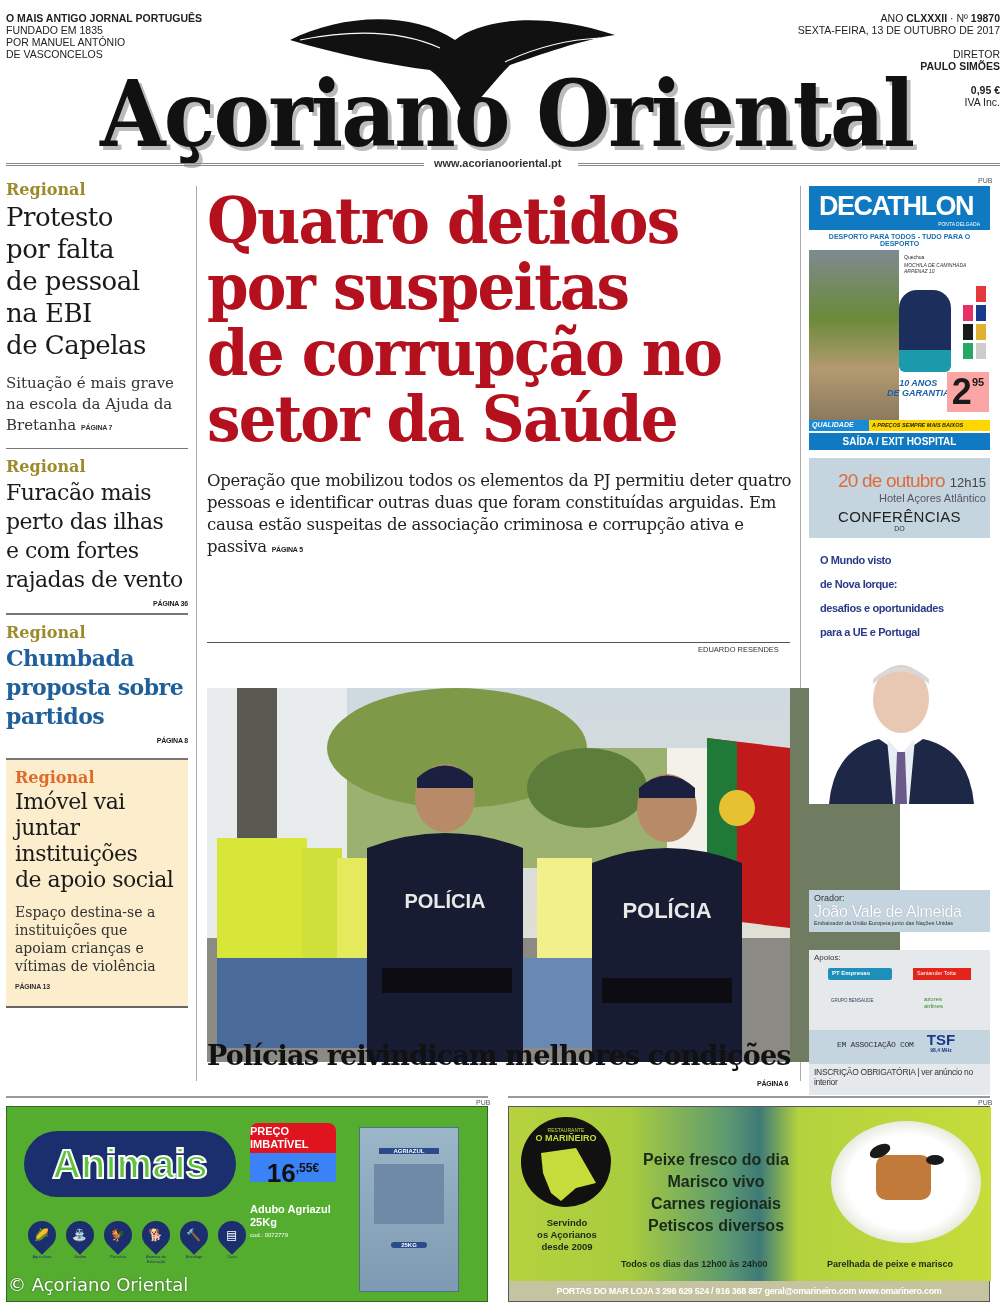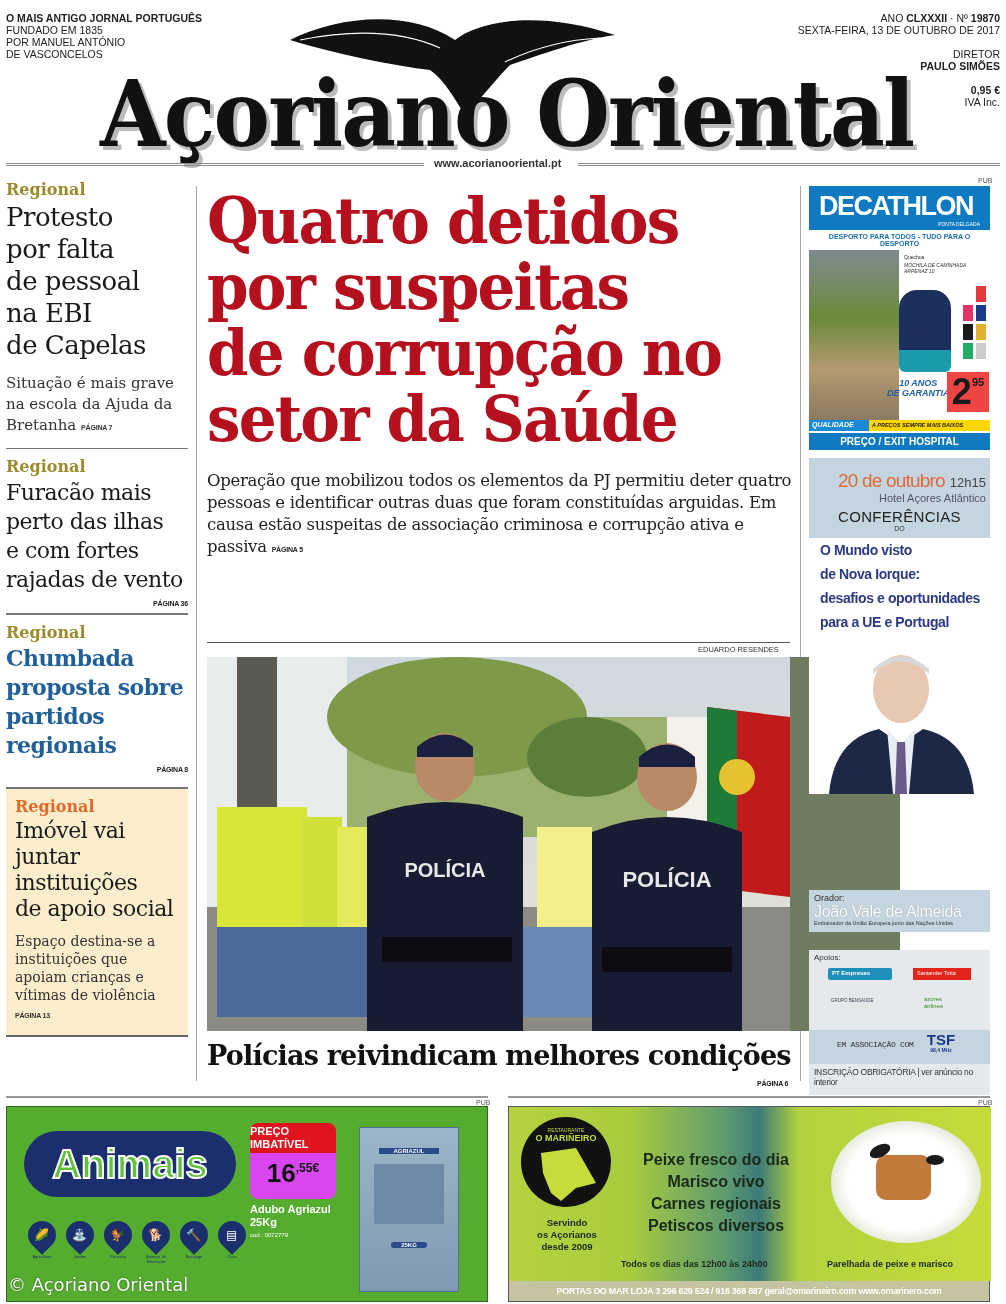--- a/index.html
+++ b/index.html
@@ -29,33 +29,33 @@
 .hr{height:1px;background:#777;margin:10px 0 8px}
 .vline{left:196px;top:186px;width:1px;height:895px;background:#aaa}
 .vline2{left:800px;top:186px;width:1px;height:895px;background:#aaa}
 .featurebox{background:#fcedcc;padding:8px 9px 10px;border-bottom:2px solid #666}
 
 .main{left:207px;top:188px;width:585px}
 .mainhead{font-size:64px;line-height:66px;color:#b5101e;font-weight:bold;letter-spacing:-2px;transform:scaleX(0.93);transform-origin:left}
 .maindek{font-size:16.5px;line-height:22px;color:#222;margin-top:18px;letter-spacing:-0.3px}
 .mainrule{left:207px;top:642px;width:583px;height:1px;background:#555}
 .credit{left:698px;top:645px;font-size:7.5px;color:#333}
-.photo{left:207px;top:657px;width:693px;height:374px;overflow:hidden;background:#6f7c62}
+.photo{left:207px;top:688px;width:693px;height:374px;overflow:hidden;background:#6f7c62}
 .subhead{left:207px;top:1040px;font-size:27px;font-weight:bold;letter-spacing:-0.8px;color:#111}
 .subpag{left:757px;top:1080px}
 
 .pub{font-family:"Liberation Sans",sans-serif;font-size:7px;color:#555}
 .deca{left:809px;top:186px;width:181px;height:255px;background:#fff}
 .conf{left:809px;top:458px;width:181px}
 .confband{background:#c4d5df;padding:12px 4px 6px;text-align:right}
 .confdate{font-family:"Liberation Sans",sans-serif;font-size:19px;color:#e06a3a;letter-spacing:-0.8px}
 .conftime{font-family:"Liberation Sans",sans-serif;font-size:13px;color:#444}
 .confhotel{font-family:"Liberation Sans",sans-serif;font-size:11px;color:#556}
 .conftitle{font-family:"Liberation Sans",sans-serif;font-size:15px;text-align:center;color:#222;letter-spacing:0.3px;margin-top:4px}
-.mundo{font-family:"Liberation Sans",sans-serif;font-size:14px;line-height:24px;color:#2a3a86;font-weight:bold;letter-spacing:-0.4px;padding-left:11px;}
+.mundo{font-family:"Liberation Sans",sans-serif;font-size:11px;line-height:24px;color:#2a3a86;font-weight:bold;letter-spacing:-0.4px;padding-left:11px;margin-top:10px}
 .orador{left:809px;top:890px;width:181px;background:#c4d5df;padding:3px 5px 6px}
 .apoios{left:809px;top:950px;width:181px;height:80px;background:#e6e9ec;padding:3px 5px}
 .assoc{left:809px;top:1030px;width:181px;height:34px;background:#c4d5df}
 .inscr{left:809px;top:1064px;width:181px;height:31px;background:#e6e9ec;font-family:"Liberation Sans",sans-serif;font-size:8.5px;color:#333;padding:3px 5px;letter-spacing:-0.3px}
 
 .botrule{top:1096px;height:2px;background:#999}
 .agri{left:6px;top:1106px;width:482px;height:196px;background:#55ad2f;border:1px solid #2d6a1a}
 .mari{left:508px;top:1106px;width:482px;height:196px;background:#9bc63b;border:1px solid #556}
 .watermark{left:8px;top:1274px;font-family:"DejaVu Sans",sans-serif;font-size:18px;color:#fff;text-shadow:0 0 2px rgba(0,0,0,.5)}
 </style>
@@ -135,21 +135,20 @@
     <div class="pag pagr">PÁGINA 36</div>
   </div>
   <div class="hr" style="margin-top:6px;height:2px"></div>
 
   <div>
     <div class="section">Regional</div>
     <div class="lhead" style="font-size:22px;line-height:29px;color:#1f5f9a;font-weight:bold">
       <div>Chumbada</div>
       <div>proposta sobre</div>
       <div>partidos</div>
-      <div>regionais</div>
     </div>
     <div class="pag pagr">PÁGINA 8</div>
   </div>
   <div class="hr" style="margin-top:14px;margin-bottom:0;height:2px"></div>
 
   <div class="featurebox">
     <div class="section" style="color:#e06a2a">Regional</div>
     <div class="lhead" style="font-size:22px;line-height:26px">
       <div>Imóvel vai</div>
       <div>juntar</div>
@@ -246,29 +245,29 @@
         <span style="height:16px;background:#1a3a8a"></span>
       <span style="height:16px;background:#1a1a1a"></span>
         <span style="height:16px;background:#e0b030"></span>
       <span style="height:16px;background:#22aa66"></span>
         <span style="height:16px;background:#ccc"></span>
     </div>
     <div class="sans" style="position:absolute;left:78px;top:128px;font-size:9px;font-weight:bold;font-style:italic;color:#1a5fa8;text-align:center;line-height:10px">
       <div>10 ANOS</div>
       <div>DE GARANTIA</div>
     </div>
-    <div style="position:absolute;left:138px;top:122px;width:42px;height:40px;background:#ef4444;text-align:center">
+    <div style="position:absolute;left:138px;top:122px;width:42px;height:40px;background:#fca5a5;text-align:center">
       <span class="sans" style="font-size:36px;font-weight:bold;line-height:40px">2</span><span class="sans" style="font-size:11px;font-weight:bold;vertical-align:top;position:relative;top:4px">95</span>
     </div>
   </div>
   <div style="display:flex;height:11px">
     <div class="sans" style="background:#1a8ad6;color:#fff;font-size:7px;font-weight:bold;font-style:italic;padding:1px 3px;width:60px">QUALIDADE</div>
     <div class="sans" style="background:#ffd700;color:#222;font-size:5.5px;font-weight:bold;font-style:italic;padding:2px 3px;flex:1">A PREÇOS SEMPRE MAIS BAIXOS</div>
   </div>
-  <div class="sans" style="background:#0f7ac2;color:#fff;font-size:10px;font-weight:bold;text-align:center;padding:3px 0;margin-top:2px">PREÇO / EXIT HOSPITAL</div>
+  <div class="sans" style="background:#0f7ac2;color:#fff;font-size:10px;font-weight:bold;text-align:center;padding:3px 0;margin-top:2px">SAÍDA / EXIT HOSPITAL</div>
 </div>
 
 <div class="abs conf">
   <div class="confband">
     <span class="confdate">20 de outubro</span>
     <span class="conftime">12h15</span>
     <div class="confhotel">Hotel Açores Atlântico</div>
     <div class="conftitle">CONFERÊNCIAS</div>
     <div class="sans" style="font-size:7px;text-align:center;color:#333">DO</div>
   </div>
@@ -320,21 +319,21 @@
 
 <div class="abs agri">
   <div style="position:absolute;left:17px;top:24px;width:212px;height:66px;background:#1b2f6e;border-radius:33px;text-align:center">
     <span class="sans" style="font-size:40px;font-weight:bold;color:#5ec23a;line-height:66px;-webkit-text-stroke:2px #fff">Animais</span>
   </div>
   <div style="position:absolute;left:243px;top:16px;width:86px;height:76px;border-radius:8px;overflow:hidden">
     <div class="sans" style="background:#e0141e;height:30px;color:#fff;font-weight:bold;font-size:11px;text-align:left;line-height:13px;padding-top:2px">
       <div>PREÇO</div>
       <div>IMBATÍVEL</div>
     </div>
-    <div class="sans" style="background:#d946ef;height:46px;text-align:center;font-weight:bold;color:#111">
+    <div class="sans" style="background:#3b82f6;height:29px;text-align:center;font-weight:bold;color:#111">
       <span style="font-size:26px;line-height:40px">16</span><span style="font-size:12px;vertical-align:top;position:relative;top:8px">,55€</span>
     </div>
   </div>
   <div class="sans" style="position:absolute;left:243px;top:96px;color:#fff;font-weight:bold;font-size:11px;line-height:13px">
     <div>Adubo Agriazul</div>
     <div>25Kg</div>
     <div style="font-size:6px;font-weight:normal">cod.: 0072779</div>
   </div>
   <div style="position:absolute;left:352px;top:20px;width:100px;height:165px;background:linear-gradient(#9bb6c8,#7e9ab2);border:1px solid #546e8e">
     <div class="sans" style="margin:20px auto 0;width:60px;background:#2a4a8a;color:#fff;font-size:6px;text-align:center;font-weight:bold">AGRIAZUL</div>

